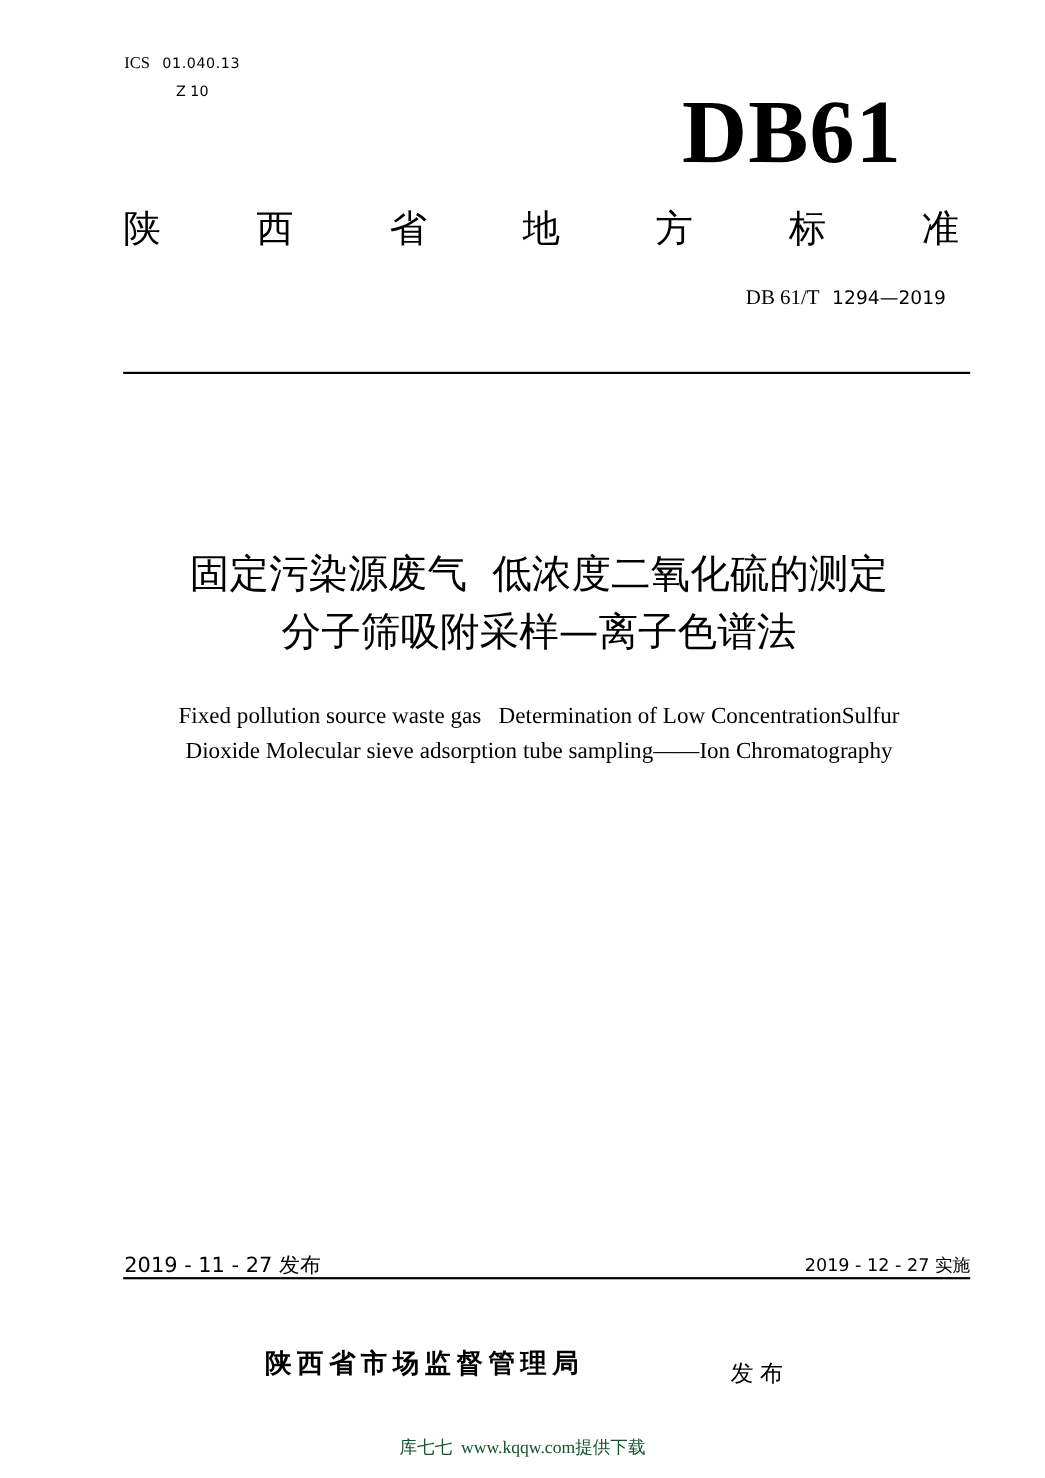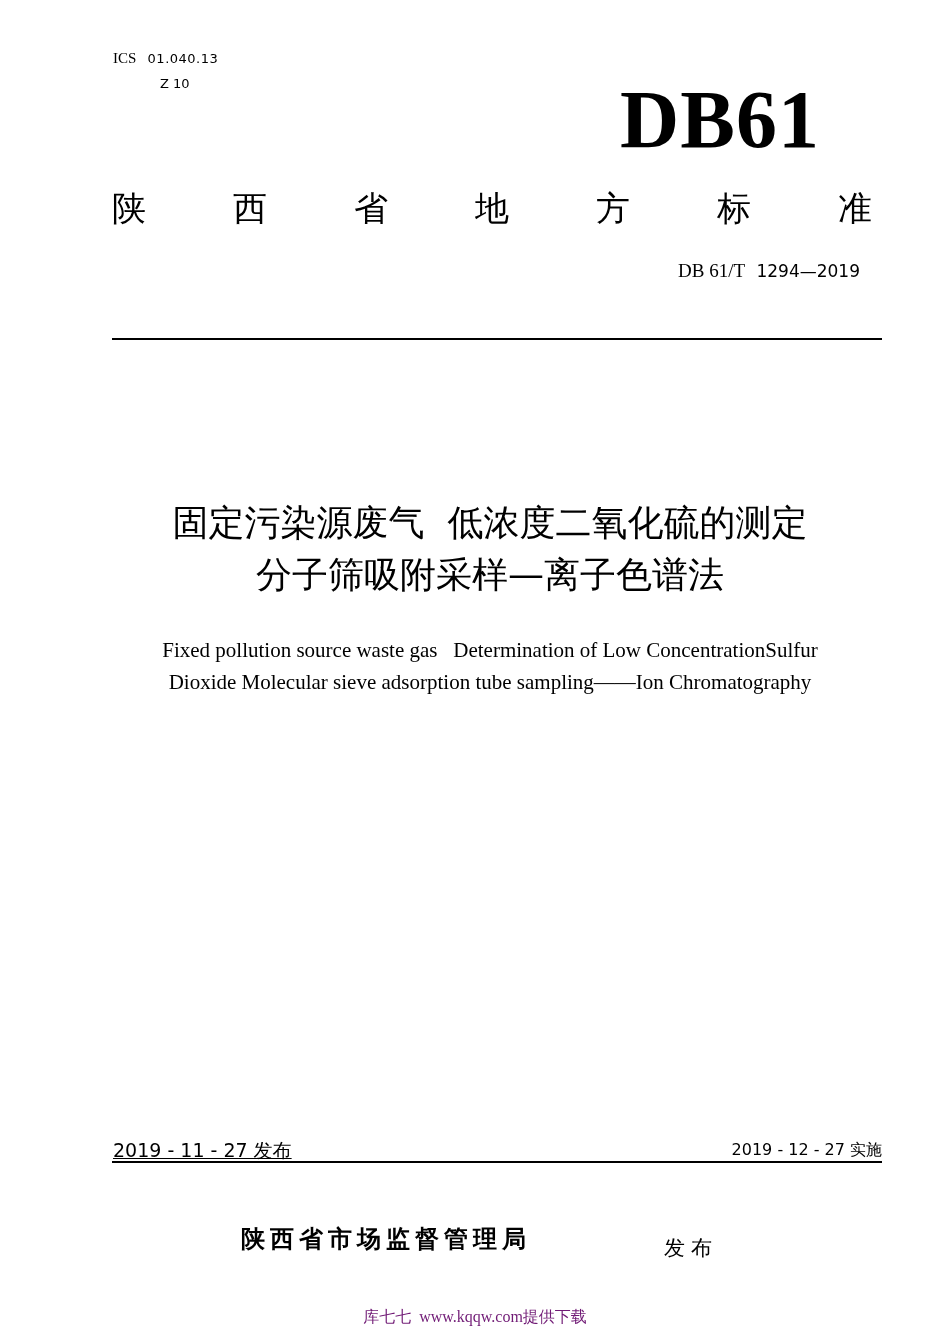--- a/index.html
+++ b/index.html
@@ -84,21 +84,20 @@
       font-family: "Liberation Serif", serif;
       font-size: 21px;
       line-height: 32px;
     }
     .title-en div { white-space: pre; }
     .date-issue {
       left: 113px; top: 1138px;
       font-size: 19px;
       line-height: 24px;
       white-space: pre;
-      text-decoration: underline;
     }
     .date-impl {
       right: 68px; top: 1138px;
       font-size: 16px;
       line-height: 24px;
       white-space: pre;
     }
     .rule-bottom {
       left: 112px; top: 1161px;
       width: 770px;
@@ -121,21 +120,21 @@
       white-space: pre;
       margin-top: 11px;
     }
     .watermark {
       left: 0; top: 1307px;
       width: 950px;
       text-align: center;
       font-family: "Liberation Serif", serif;
       font-size: 16px;
       line-height: 20px;
-      color: #701a75;
+      color: #14532d;
       white-space: pre;
     }
   </style>
 </head>
 <body>
 
 <div class="abs ics"><span>ICS</span>   <span class="num">01.040.13</span></div>
 
 <div class="abs ztag">Z 10</div>
 

